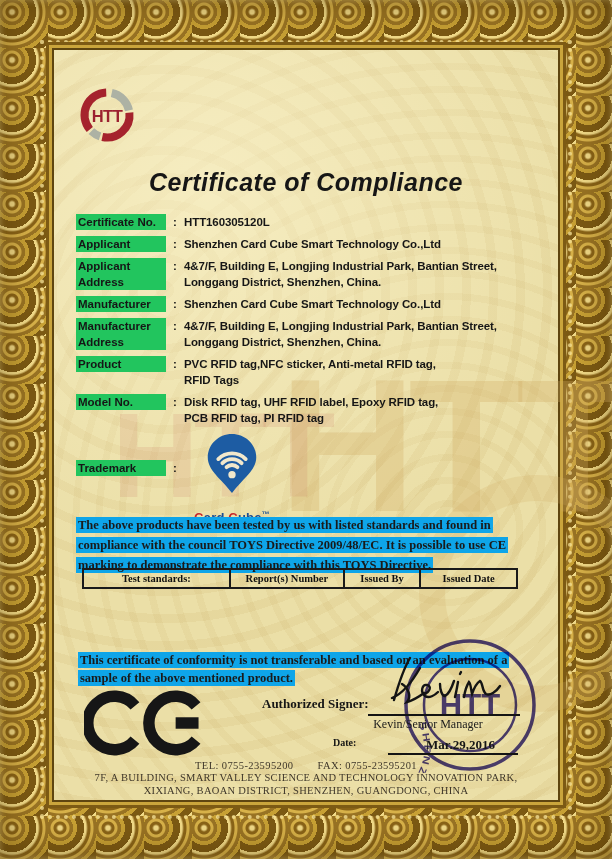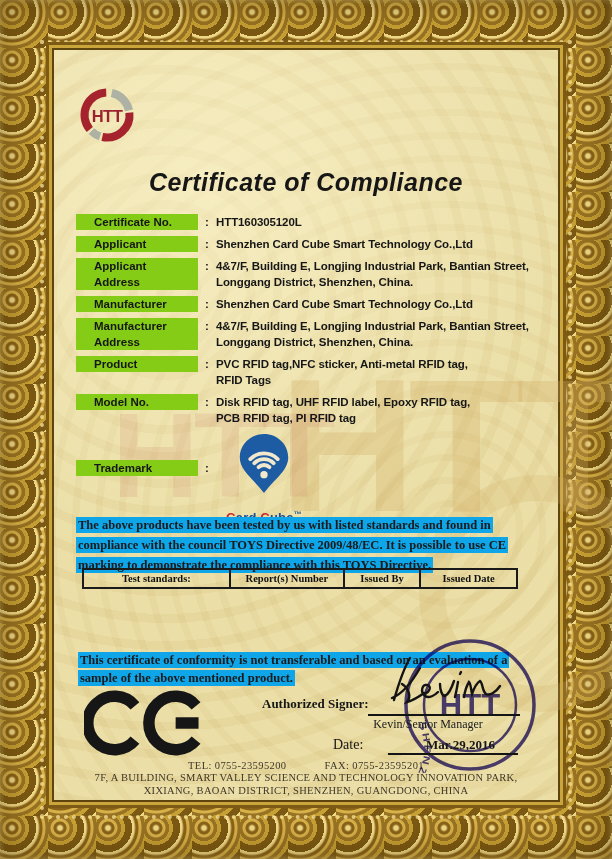--- a/index.html
+++ b/index.html
@@ -37,21 +37,21 @@
 
   
   .logo{position:absolute;left:76px;top:84px;z-index:3;}
   .title{position:absolute;left:54px;top:168px;width:504px;text-align:center;z-index:3;
     font-size:25px;font-weight:bold;font-style:italic;color:#161616;letter-spacing:.5px;}
 
   
   .fields{position:absolute;left:76px;top:214px;width:462px;z-index:3;}
   .frow{display:flex;margin-bottom:6px;}
   .flabel{width:86px;font-size:11.5px;font-weight:bold;color:#161616;line-height:16px;
-    background:#84cc16;padding:0 18px;align-self:flex-start;}
+    background:#22c55e;padding:0 2px;align-self:flex-start;}
   .fcolon{width:18px;font-size:11.5px;font-weight:bold;text-align:center;line-height:16px;color:#161616;}
   .fvalue{flex:1;font-size:11.5px;font-weight:bold;color:#161616;line-height:16px;letter-spacing:-.1px;}
   .fline:empty{display:none;}
 
   
   .tm-row{display:flex;margin-top:2px;}
   .tm-row .flabel{margin-top:28px;}
   .tm-row .fcolon{margin-top:28px;}
   .tm-block{width:120px;text-align:center;margin-left:-12px;}
   .cardcube-caption{font-size:13px;font-weight:bold;margin-top:10px;letter-spacing:.2px;}
@@ -79,30 +79,30 @@
     color:#1a1a1a;line-height:1.5;}
   .ce{position:absolute;left:84px;top:686px;z-index:3;}
   .auth-label{position:absolute;left:262px;top:696px;z-index:3;
     font-family:"Liberation Serif",serif;font-size:13px;font-weight:bold;color:#161616;text-align:center;}
   .signature{position:absolute;left:380px;top:650px;z-index:7;}
   .sig-line{position:absolute;left:368px;top:714px;width:152px;border-top:2px solid #141414;z-index:7;}
   .sig-name{position:absolute;left:352px;top:717px;width:152px;text-align:center;z-index:7;
     font-family:"Liberation Serif",serif;font-size:12px;color:#1a1a1a;}
   .stamp{position:absolute;left:402px;top:637px;z-index:6;mix-blend-mode:multiply;opacity:.95;}
   .date-label{position:absolute;left:333px;top:737px;z-index:3;
-    font-family:"Liberation Serif",serif;font-size:14px;font-weight:normal;color:#161616;}
+    font-family:"Liberation Serif",serif;font-size:10px;font-weight:bold;color:#161616;}
   .date-value{position:absolute;left:398px;top:737px;width:125px;text-align:center;z-index:7;
     font-family:"Liberation Serif",serif;font-size:13px;font-weight:bold;color:#161616;}
   .date-line{position:absolute;left:388px;top:753px;width:130px;border-top:2px solid #141414;z-index:7;}
 
   
   .footer{position:absolute;left:54px;top:759px;width:504px;text-align:center;z-index:3;
     font-family:"Liberation Serif",serif;color:#3f372a;}
   .f-tel{font-size:10.5px;letter-spacing:.4px;line-height:13px;}
-  .f-tel span{margin:0 19px;}
+  .f-tel span{margin:0 12px;}
   .f-addr{font-size:10.5px;letter-spacing:.3px;line-height:12.5px;}
 </style>
 </head>
 <body>
 
 <div class="cert">
   <div class="frame"></div>
   <div class="chain"></div>
 
   <div class="inner">

